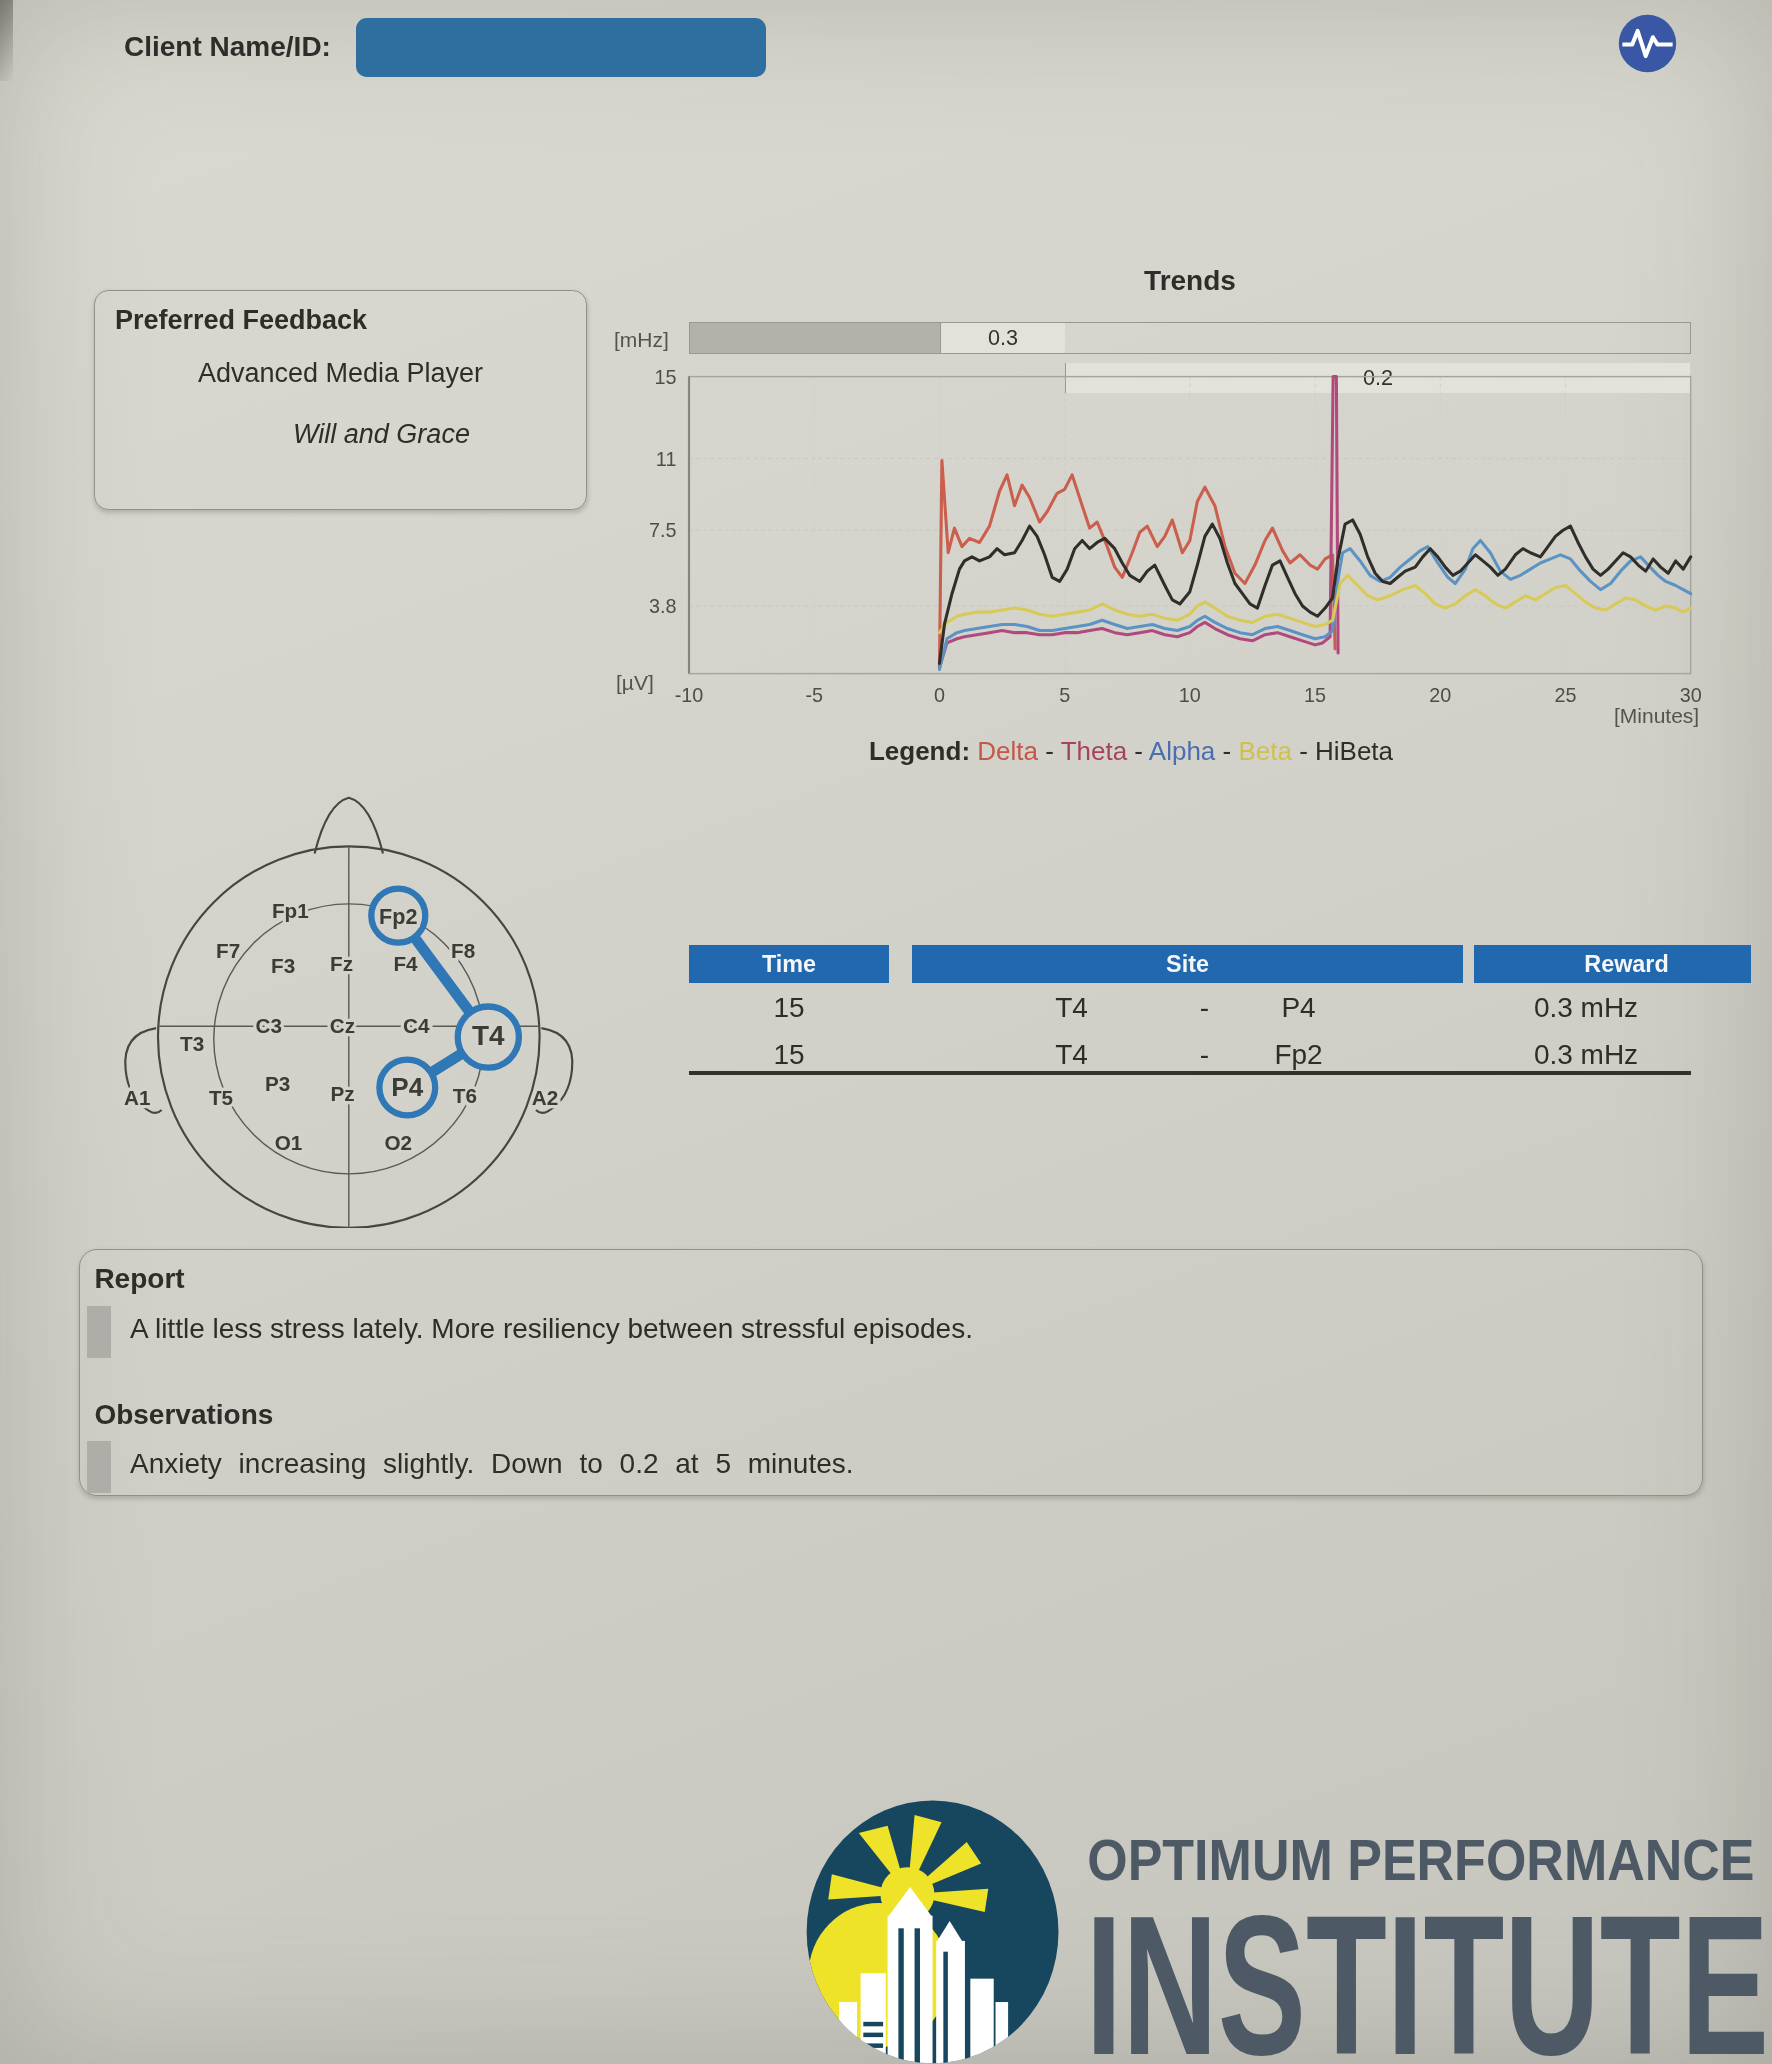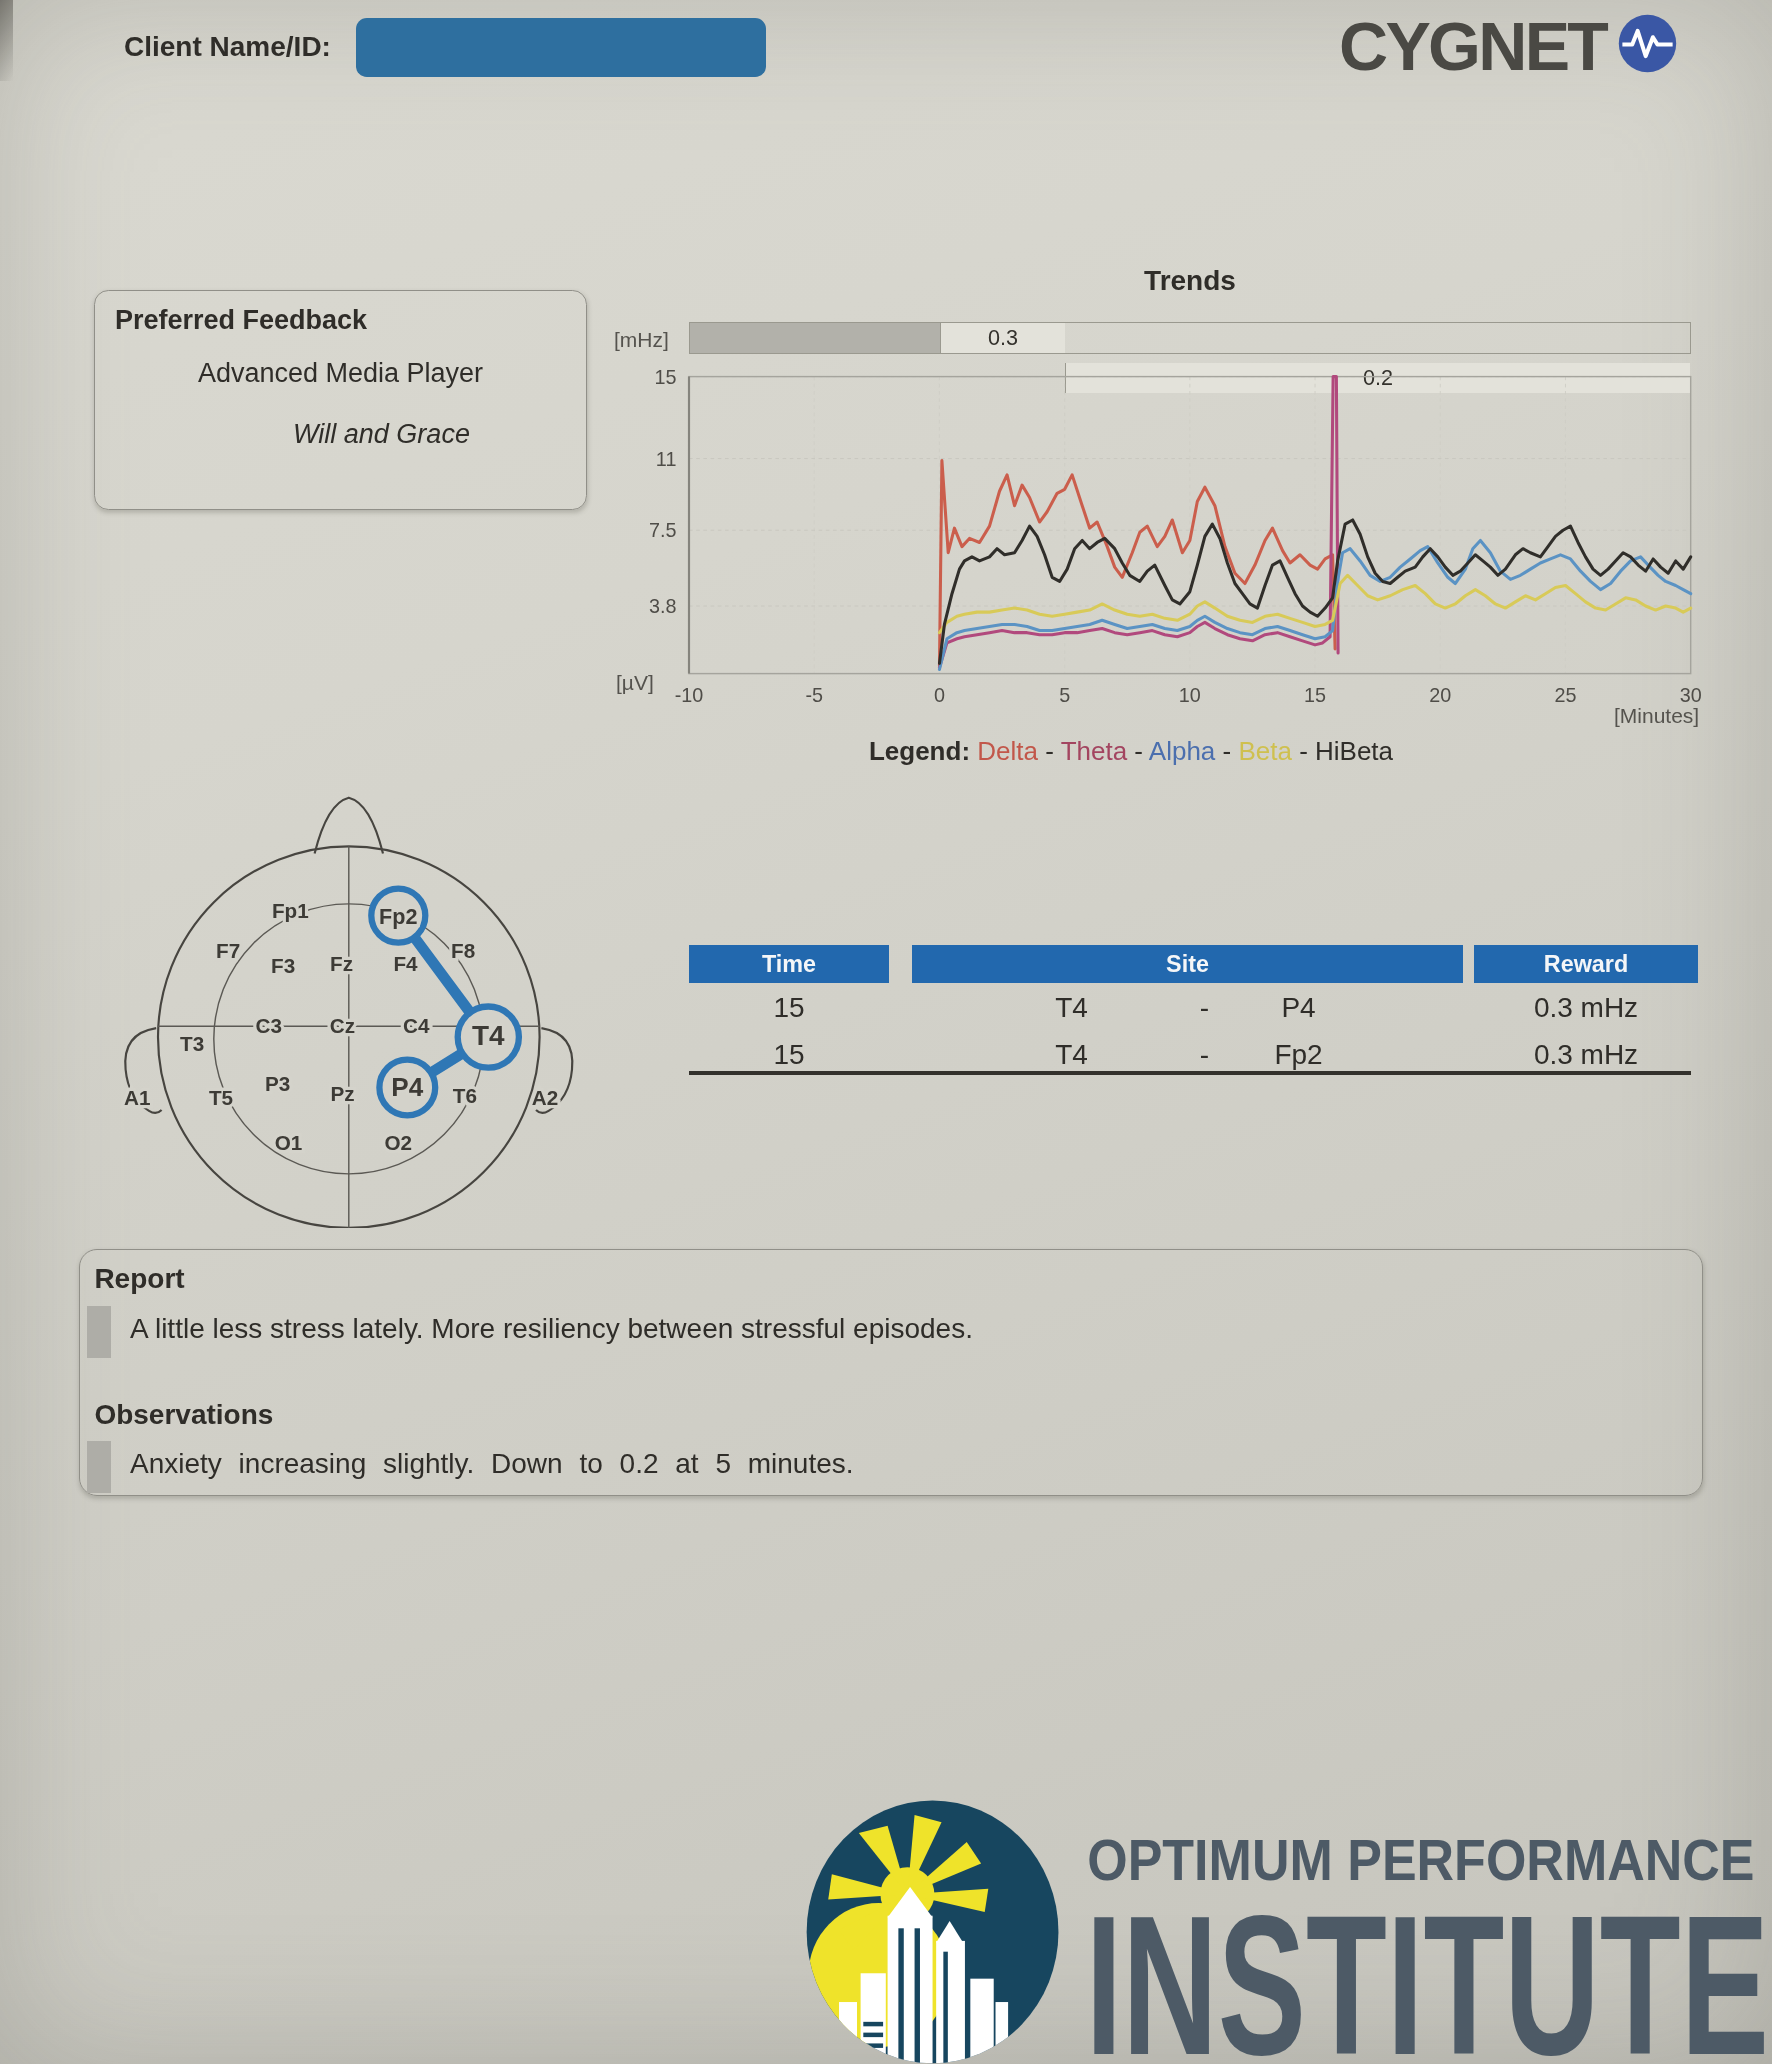--- a/index.html
+++ b/index.html
@@ -60,21 +60,20 @@
   #corner{left:0;top:0;width:12.6px;height:81px;background:linear-gradient(120deg,rgba(60,58,52,.55),rgba(60,58,52,0));}
 </style>
 </head>
 <body>
 
 <div id="page">
   <div id="corner" class="abs"></div>
 
   <div id="client-label" class="abs">Client Name/ID:</div>
   <div class="redact" style="left: 356px; top: 18px; width: 410px; height: 59px; background-color: rgb(46, 111, 159);"></div>
-  <div id="cygnet-text" class="abs" style="color: rgb(74, 73, 68);">CYGNET</div>
   <div id="cygnet-icon" class="abs">
     <svg width="61" height="61" viewBox="0 0 68 68">
       <circle cx="34" cy="34" r="32" fill="#3a57a5"></circle>
       <polyline points="6,35 17,35 23,20 32,48 40,27 45,35 62,35" fill="none" stroke="#ffffff" stroke-width="4.5" stroke-linejoin="round"></polyline>
     </svg>
   </div>
 
 
   <div class="box" style="left:94px;top:290px;width:491px;height:218px;">
     <span id="pf-title">Preferred Feedback</span>
@@ -168,21 +167,21 @@
         <circle cx="447" cy="300" r="34" fill="#d3d2ca" stroke="#2f77b5" stroke-width="7"></circle>
         <text x="447" y="309" class="el-label" font-size="31">T4</text>
         <circle cx="357" cy="356" r="31" fill="#d3d2ca" stroke="#2f77b5" stroke-width="7"></circle>
         <text x="357" y="365" class="el-label" font-size="29">P4</text>
       </g>
   </svg>
 
   <div id="site-table" class="abs">
     <div class="th" style="left: 0px; width: 200px; background-color: rgb(34, 104, 174);">Time</div>
     <div class="th" style="left: 223px; width: 551px; background-color: rgb(34, 104, 174);">Site</div>
-    <div class="th" style="left: 785px; width: 224px; background-color: rgb(34, 104, 174);">Reward</div>
+    <div class="th" style="left: 785px; width: 249px; background-color: rgb(34, 104, 174); padding-left: 28px;">Reward</div>
 
     <div class="cell" style="left:0;width:200px;top:47px;">15</div>
     <div class="cell" style="left:297px;width:171px;top:47px;">T4</div>
     <div class="cell" style="left:486px;width:59px;top:47px;">-</div>
     <div class="cell" style="left:540px;width:139px;top:47px;">P4</div>
     <div class="cell" style="left:792px;width:210px;top:47px;">0.3 mHz</div>
 
     <div class="cell" style="left:0;width:200px;top:94px;">15</div>
     <div class="cell" style="left:297px;width:171px;top:94px;">T4</div>
     <div class="cell" style="left:486px;width:59px;top:94px;">-</div>

